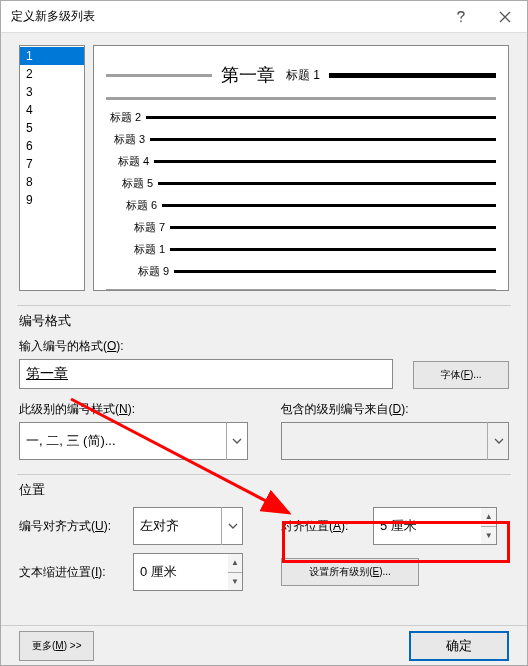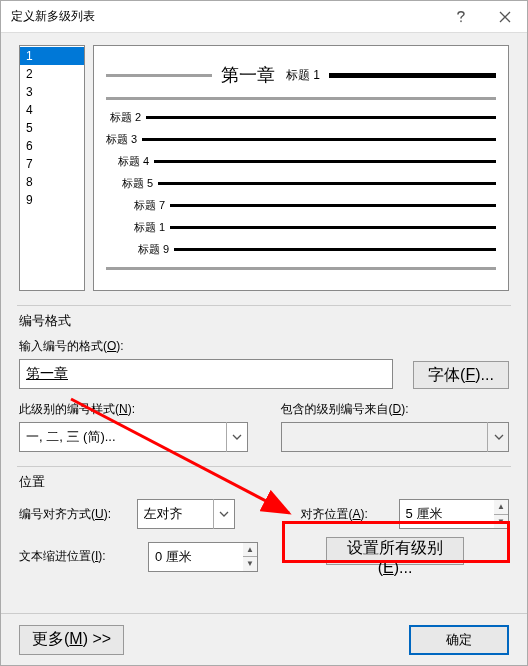--- a/index.html
+++ b/index.html
@@ -81,50 +81,50 @@
   .section-hr {
     border:none;
     border-top:1px solid #ccc;
     margin: 14px -2px 4px -2px;
   }
   .section-title {
     font-size: 13px;
     margin: 6px 0 8px 0;
   }
   .finput {
-    height: 30px;
+    height: 38px;
     border: 1px solid #888;
     background: #fff;
     padding: 2px 6px;
     font-size: 13px;
     font-family: inherit;
     width: 100%;
   }
   .fbutton {
     height: 28px;
     border: 1px solid #999;
     background: #e8e8e8;
-    font-size: 16px;
+    font-size: 10px;
     padding: 0 12px;
     font-family: inherit;
   }
   .row-format { display:flex; gap:20px; align-items:flex-end; }
   .row-format .col1 { flex:1; }
   .row-format .col2 { width: 96px; }
   .row-two { display:flex; gap: 33px; margin-top: 6px; }
   .row-two .half { flex:1; }
   .combo { position:relative; }
   .combo .finput { padding-right: 24px; }
   .combo .chev {
     position:absolute; right:0; top:0; bottom:0; width:22px;
     border-left:1px solid #aaa;
     display:flex; align-items:center; justify-content:center;
     color:#555;
   }
-  .pos-row { display:flex; align-items:center; gap: 25px; margin-top: 8px; }
+  .pos-row { display:flex; align-items:center; gap: 10px; margin-top: 8px; }
   .pos-row .lbl { width: 104px; }
   .pos-row .ctl { width: 110px; }
   .pos-row .gap { width: 18px; }
   .pos-row .lbl2 { width: 82px; }
   .pos-row .ctl2 { width: 124px; display:flex; }
   .spinner {
     width: 18px;
     display:flex; flex-direction:column;
     border:1px solid #888; border-left:none;
   }
@@ -136,21 +136,21 @@
     border: 3px solid #ff0000;
     background: transparent;
     pointer-events: none;
   }
   .arrow-svg { position:absolute; left:0; top:0; pointer-events:none; }
 
   .footer {
     position:absolute;
     left:0; right:0; bottom:0;
     border-top: 1px solid #ccc;
-    height: 52px;
+    height: 40px;
     display:flex; align-items:center;
     padding: 0 18px;
   }
   .footer .spacer { flex:1; }
   .okbtn {
     width: 100px; height: 30px;
     border: 2px solid #0067c0;
     background: #e8e8e8;
     font-size: 13px;
     font-family: inherit;
@@ -196,30 +196,34 @@
           <div class="lead"></div>
           <div class="chap">第一章</div>
           <div class="smallt">标题 1</div>
           <div class="fill"></div>
         </div>
         <div class="pgrey"></div>
         <div class="prow-sub" style="margin-left:4px">
             <div class="txt">标题 2</div>
             <div class="fill"></div>
           </div>
-        <div class="prow-sub" style="margin-left:0">
+        <div class="prow-sub" style="margin-left:8px">
             <div class="txt">标题 3</div>
             <div class="fill"></div>
           </div>
         <div class="prow-sub" style="margin-left:12px">
             <div class="txt">标题 4</div>
             <div class="fill"></div>
           </div>
         <div class="prow-sub" style="margin-left:16px">
             <div class="txt">标题 5</div>
+            <div class="fill"></div>
+          </div>
+        <div class="prow-sub" style="margin-left:20px">
+            <div class="txt">标题 6</div>
             <div class="fill"></div>
           </div>
         <div class="prow-sub" style="margin-left:28px">
             <div class="txt">标题 7</div>
             <div class="fill"></div>
           </div>
         <div class="prow-sub" style="margin-left:28px">
             <div class="txt">标题 1</div>
             <div class="fill"></div>
           </div>

